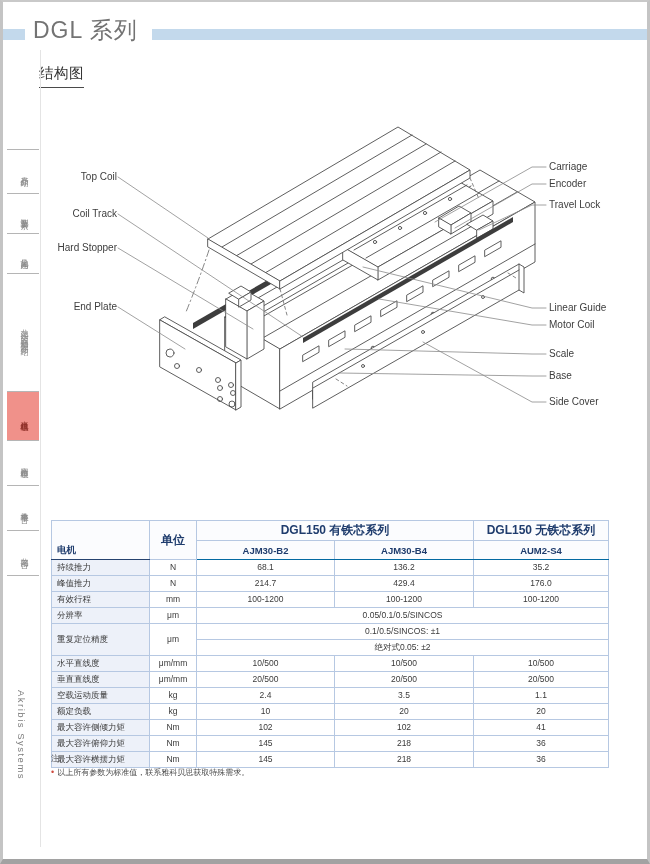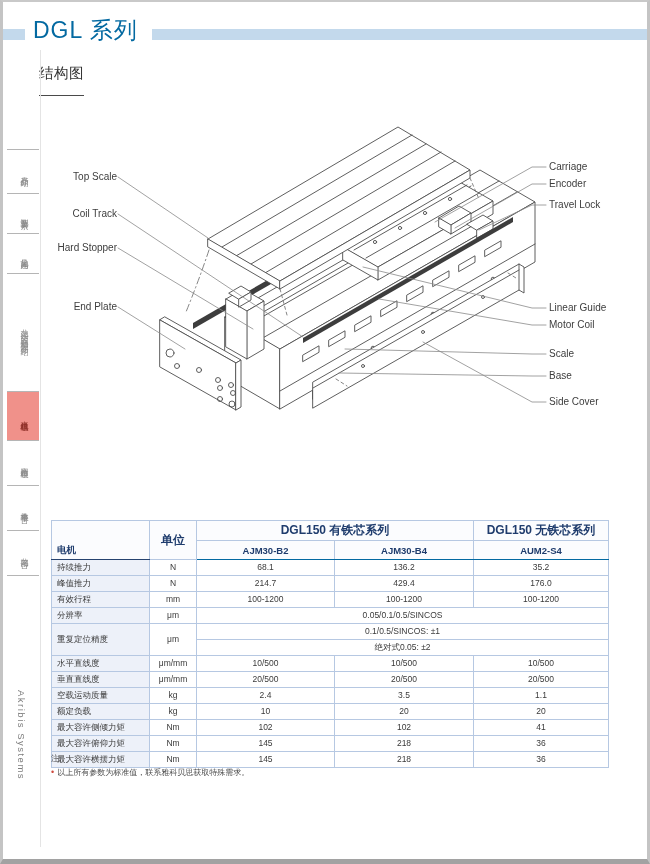--- a/index.html
+++ b/index.html
@@ -7,23 +7,23 @@
     position:relative;width:650px;height:864px;margin:0 auto;
     background:#fff;box-sizing:border-box;overflow:hidden;
     border:2px solid #c9c9c9;border-left:3px solid #c4c4c4;border-right:3px solid #c4c4c4;
     border-bottom:5px solid #a2a2a2;
     font-family:"Liberation Sans","DejaVu Sans",sans-serif;
     color:#333;
   }
   .accent-bar{position:absolute;left:0;right:0;top:27px;height:11px;background:#c3d9ec;}
   .page-title{
     position:absolute;top:11px;left:22px;margin:0;background:#fff;
-    padding:2px 14px 6px 8px;font-size:23px;font-weight:500;color:#0369a1;letter-spacing:1px;
+    padding:2px 14px 6px 8px;font-size:23px;font-weight:500;color:#737373;letter-spacing:1px;
   }
-  .sec-title{position:absolute;color:#333;border-bottom:1.5px solid #4a4a4a;padding-bottom:12px;letter-spacing:0.5px;}
+  .sec-title{position:absolute;color:#333;border-bottom:1.5px solid #4a4a4a;padding-bottom:4px;letter-spacing:0.5px;}
   .sec-structure{top:62px;left:36px;font-size:14.5px;}
   .sec-table{top:463px;left:46px;font-size:17px;font-weight:500;color:#262626;}
 
   .vrule{position:absolute;left:37px;top:48px;bottom:12px;width:1px;background:#e4e4e4;}
 
   
   .sidebar{position:absolute;left:4px;top:147px;width:32px;}
   .sb-item{display:flex;align-items:center;justify-content:center;border-top:1px solid #b5b5b5;}
   .sb-item span{writing-mode:vertical-rl;font-size:8px;color:#8a8a8a;letter-spacing:1px;}
   .sb-item:nth-child(1){height:43px}
@@ -212,21 +212,21 @@
         <path d="M543,203 L529,203 L476,228"></path>
         <path d="M543,306 L529,306 L360,265"></path>
         <path d="M543,323 L529,323 L376,297"></path>
         <path d="M543,352 L529,352 L342,347"></path>
         <path d="M543,374 L529,374 L336,371"></path>
         <path d="M543,400 L529,400 L420,340"></path>
       </g>
     </g>
   </svg>
 
-  <div class="dlab l" style="top:168px">Top Scale</div>
+  <div class="dlab l" style="top:168px">Top Coil</div>
   <div class="dlab l" style="top:205px">Coil Track</div>
   <div class="dlab l" style="top:239px">Hard Stopper</div>
   <div class="dlab l" style="top:298px">End Plate</div>
   <div class="dlab r" style="top:158px">Carriage</div>
   <div class="dlab r" style="top:175px">Encoder</div>
   <div class="dlab r" style="top:196px">Travel Lock</div>
   <div class="dlab r" style="top:299px">Linear Guide</div>
   <div class="dlab r" style="top:316px">Motor Coil</div>
   <div class="dlab r" style="top:345px">Scale</div>
   <div class="dlab r" style="top:367px">Base</div>

